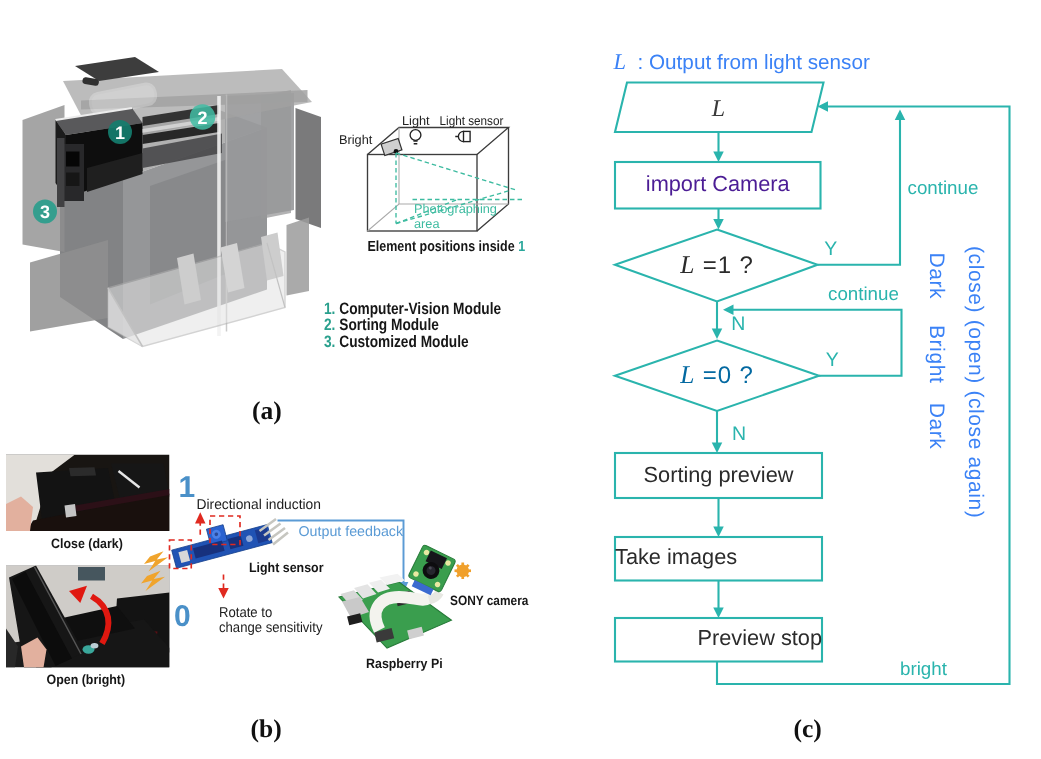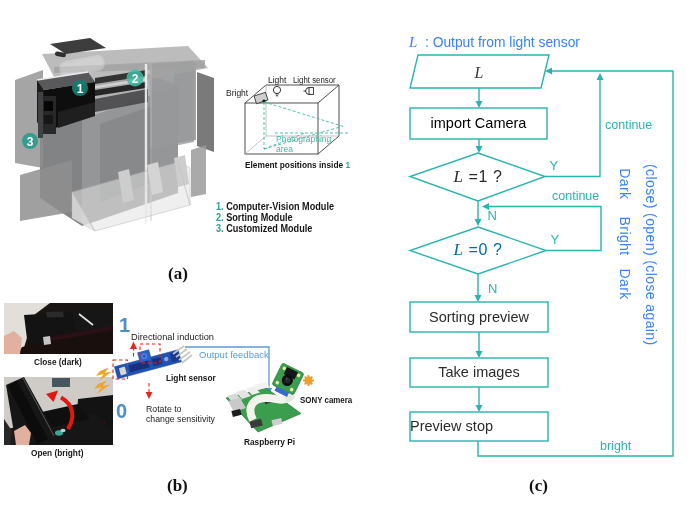--- a/index.html
+++ b/index.html
@@ -301,26 +301,26 @@
     <polygon points="88,123 155,146.5 88,171 20,146.5"></polygon>
     <polygon points="88,197 156,220.5 88,244 20,220.5"></polygon>
     <rect x="20" y="272" width="138" height="30"></rect>
     <rect x="20" y="328" width="138" height="29"></rect>
     <rect x="20" y="382" width="138" height="29"></rect>
   </g>
 </svg>
 
 <div class="abs orange" style="left:409px;top:34.5px;font-size:13.8px;line-height:14px;"><i class="lv" style="font-size:15px;">L</i>&nbsp; : Output from light sensor</div>
 <div class="abs" style="left:410px;top:64.5px;width:138px;text-align:center;font-size:16px;color:#3a3a3a;line-height:16px;"><i class="lv">L</i></div>
-<div class="abs" style="left:410px;top:115px;width:137px;text-align:center;font-size:14.5px;color:#000000;">import Camera</div>
+<div class="abs" style="left:410px;top:115px;width:137px;text-align:center;font-size:14.5px;color:#4c1d95;">import Camera</div>
 <div class="abs" style="left:410px;top:166.5px;width:136px;text-align:center;font-size:16px;letter-spacing:0.6px;color:#2b2b2b;"><i class="lv" style="font-size:17px;">L</i> =1 ?</div>
 <div class="abs" style="left:410px;top:240px;width:136px;text-align:center;font-size:16px;letter-spacing:0.6px;color:#0369a1;"><i class="lv" style="font-size:17px;">L</i> =0 ?</div>
 <div class="abs" style="left:410px;top:308.5px;width:138px;text-align:center;font-size:14.5px;color:#2b2b2b;">Sorting preview</div>
-<div class="abs" style="left:410px;top:364px;width:138px;text-align:center;font-size:14.5px;color:#2b2b2b;">Take images</div>
-<div class="abs" style="left:410px;top:418px;width:138px;text-align:left;font-size:14.5px;color:#2b2b2b;">Preview stop</div>
+<div class="abs" style="left:410px;top:364px;width:138px;text-align:left;font-size:14.5px;color:#2b2b2b;">Take images</div>
+<div class="abs" style="left:410px;top:418px;width:138px;text-align:right;font-size:14.5px;color:#2b2b2b;">Preview stop</div>
 
 <div class="abs teal" style="left:549.5px;top:159px;font-size:13px;line-height:13px;">Y</div>
 <div class="abs teal" style="left:550.5px;top:233px;font-size:13px;line-height:13px;">Y</div>
 <div class="abs teal" style="left:487.5px;top:209px;font-size:13px;line-height:13px;">N</div>
 <div class="abs teal" style="left:488px;top:282px;font-size:13px;line-height:13px;">N</div>
 <div class="abs teal" style="left:605px;top:118px;font-size:12.5px;">continue</div>
 <div class="abs teal" style="left:552px;top:189px;font-size:12.5px;">continue</div>
 <div class="abs teal" style="left:600px;top:438.5px;font-size:12.5px;">bright</div>
 
 <div class="abs orange" style="left:612px;top:164px;font-size:14px;letter-spacing:0.4px;line-height:26px;writing-mode:vertical-rl;">(close)&nbsp;(open)&nbsp;(close&nbsp;again)<br>&nbsp;Dark&nbsp;&nbsp;&nbsp;&nbsp;Bright&nbsp;&nbsp;&nbsp;Dark</div>

